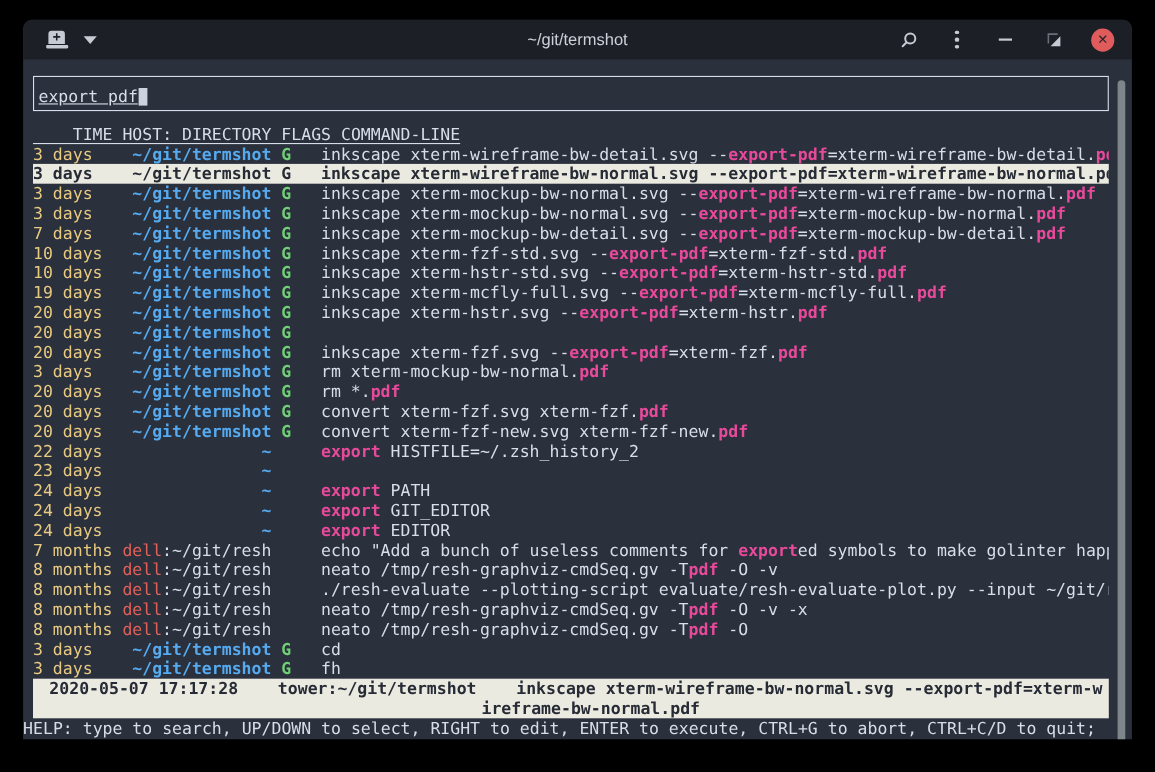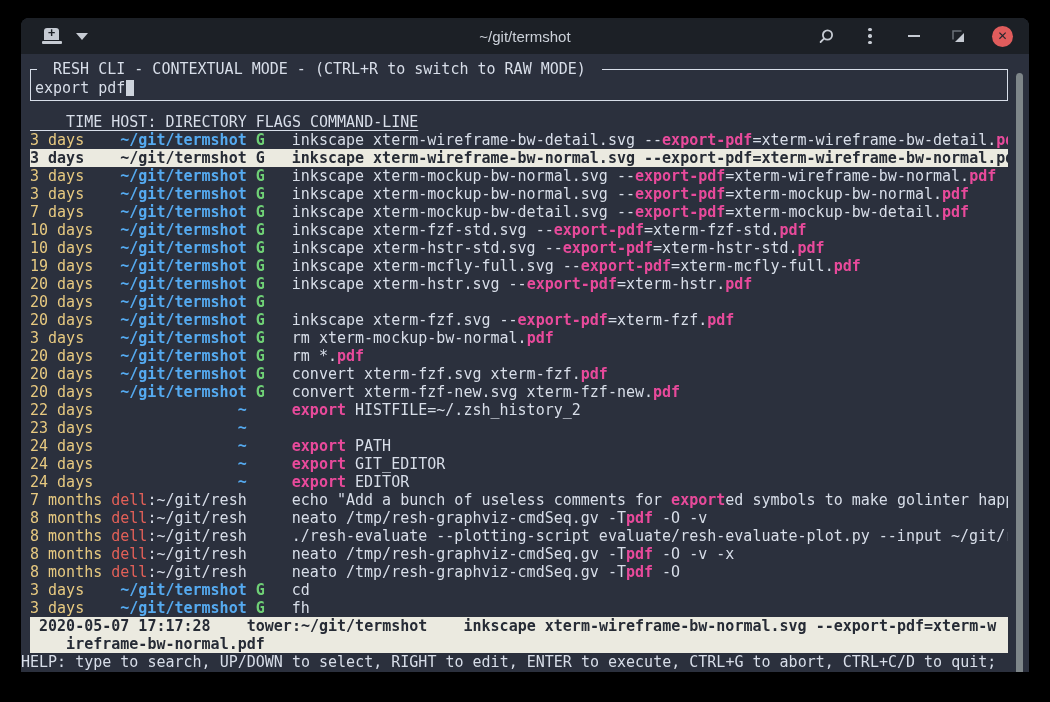--- a/index.html
+++ b/index.html
@@ -14,38 +14,38 @@
   .win-title{position:absolute;left:0;right:0;text-align:center;color:#ccd1d9;font:15px "Liberation Sans",sans-serif;pointer-events:none;}
   .tb-right{margin-left:auto;display:flex;align-items:center;gap:24px;padding-right:16px;}
   .tb-btn{width:20px;height:20px;display:flex;align-items:center;justify-content:center;}
   .kebab{display:flex;flex-direction:column;gap:3px;}
   .kebab i{width:3.5px;height:3.5px;border-radius:50%;background:#c6cbd3;}
   .minus{width:12px;height:2px;background:#c6cbd3;}
   .closebtn{width:21px;height:21px;border-radius:50%;background:var(--close,#e05c5c);color:#23262d;font:bold 12px "DejaVu Sans",sans-serif;display:flex;align-items:center;justify-content:center;}
   .term{position:relative;height:618px;font:15px/18px "DejaVu Sans Mono",monospace;color:var(--fg,#d8dee9);}
   .search-box{margin:15px 21px 0 9px;height:32px;border:1px solid var(--fg,#d8dee9);position:relative;box-sizing:border-box;}
   .legend{position:absolute;top:-10px;left:6px;background:var(--bg,#2b303d);padding:0 7px;white-space:pre;}
-  .query-line{position:absolute;left:4px;top:9px;white-space:pre;display:flex;align-items:center;}
+  .query-line{position:absolute;left:4px;top:9px;white-space:pre;display:flex;align-items:center;text-decoration:underline;}
   .cursor{display:inline-block;width:8px;height:16px;background:#cdd3dc;margin-left:1px;}
   .thead{margin:12px 21px 0 9px;height:18px;}
   .thead span{text-decoration:underline;white-space:pre;text-underline-offset:3px;}
   .rows{margin:0 21px 0 9px;}
   .row{display:flex;height:18px;align-items:baseline;}
   .c-time{width:8ch;text-align:left;color:var(--yellow,#e7c980);flex:none;white-space:pre;}
   .c-dir{width:15ch;margin-left:1ch;text-align:right;flex:none;white-space:pre;}
   .c-flags{width:1ch;margin-left:1ch;flex:none;color:var(--green,#6fd076);font-weight:bold;white-space:pre;}
   .c-cmd{margin-left:3ch;flex:1;white-space:pre;overflow:hidden;}
   .seg-dir{color:var(--blue,#55aaf0);font-weight:bold;}
   .seg-host{color:var(--red,#e26058);}
   .seg-normal{color:var(--fg,#d8dee9);margin-top:35px;}
   .seg-match{color:var(--pink,#e84a9b);font-weight:bold;}
   .row.sel{background:var(--selbg,#ebeae0);}
   .row.sel span{color:var(--selfg,#262b35) !important;font-weight:bold;}
   .status{margin:0 21px 0 9px;background:var(--selbg,#ebeae0);color:var(--selfg,#262b35);font-weight:bold;}
-  .status div{height:18px;white-space:pre;overflow:hidden;}
+  .status div{height:18px;white-space:pre;overflow:hidden;text-align:center;}
   .help{height:18px;white-space:pre;overflow:hidden;}
   .scrollbar{position:absolute;right:6px;top:4px;bottom:4px;width:7px;border-radius:4px;background:var(--scroll,#7e8689);}
 </style>
 </head>
 <body>
 
 <div class="window">
   <div class="titlebar">
     <div class="tb-left">
       <div class="newtab">
@@ -80,21 +80,20 @@
         </svg>
       </div>
       <div class="closebtn">
           <span>✕</span>
         </div>
     </div>
   </div>
 
   <div class="term">
     <div class="search-box">
-      <span class="legend"> RESH CLI - CONTEXTUAL MODE - (CTRL+R to switch to RAW MODE) </span>
       <div class="query-line">
         <span>export pdf</span><span class="cursor"></span>
       </div>
     </div>
 
     <div class="thead">
       <span>    TIME HOST: DIRECTORY FLAGS COMMAND-LINE</span>
     </div>
 
     <div class="rows">

